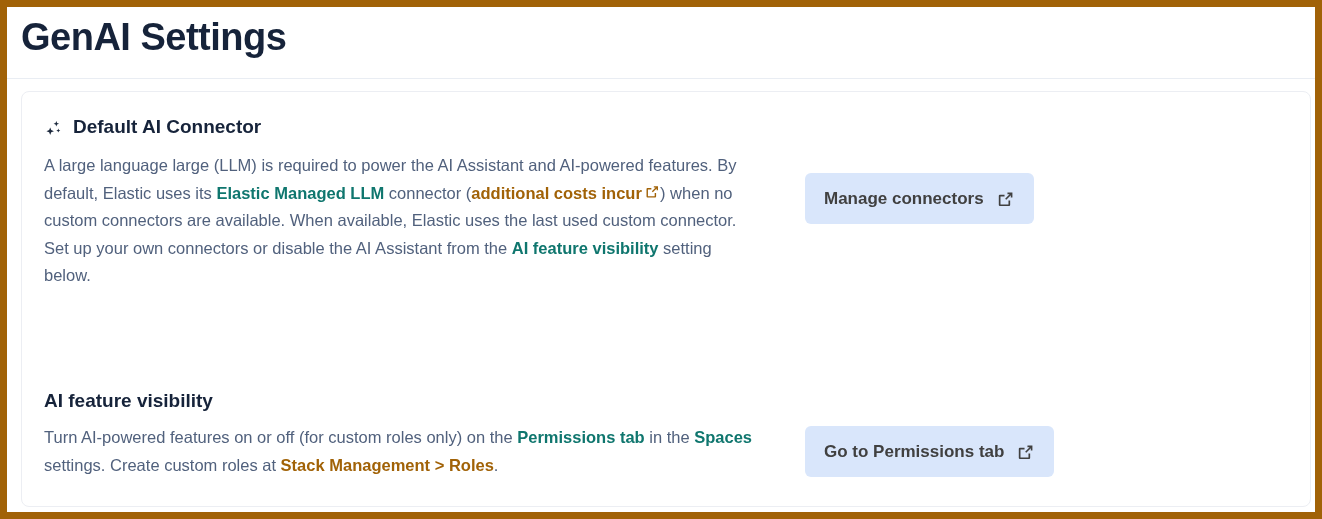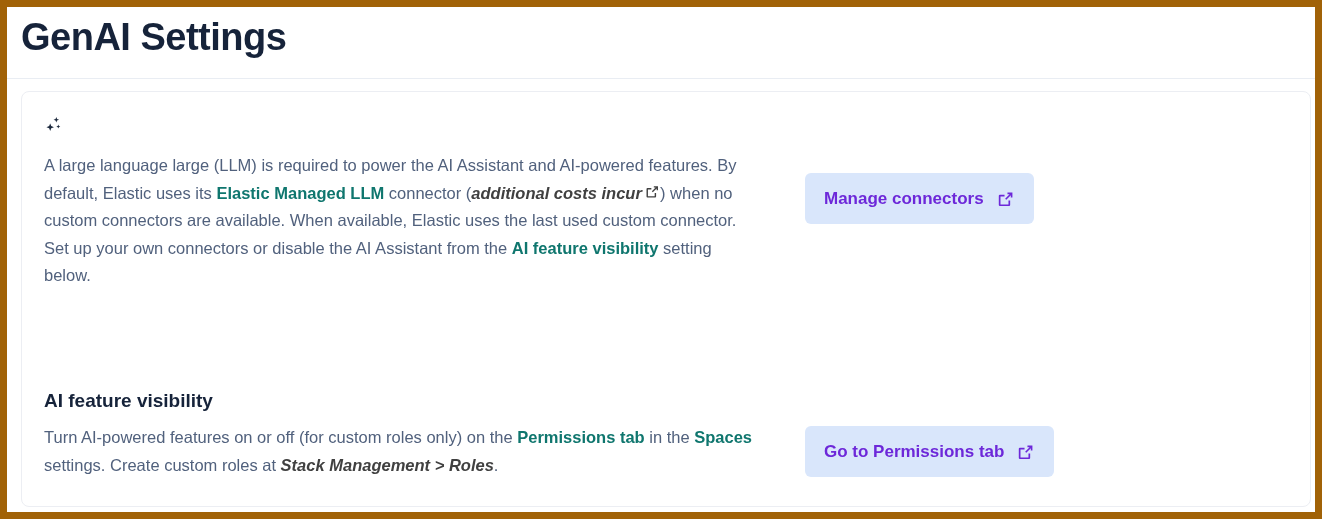--- a/index.html
+++ b/index.html
@@ -102,26 +102,25 @@
   .body-copy-visibility {
     top: 36px;
     width: 718px;
   }
   .body-copy b {
     color: #0f766e;
     font-weight: bold;
   }
 
   .inline-link {
-    color: #404040;
+    color: #a16207;
     font-weight: bold;
     text-decoration: none;
     cursor: pointer;
     white-space: nowrap;
-    font-style: italic;
   }
   .inline-link .ext-icon { margin-left: 3px; }
 
   .ext-icon {
     display: inline-block;
     width: 0.92em;
     height: 0.92em;
     vertical-align: -0.06em;
   }
 
@@ -130,21 +129,21 @@
     position: absolute;
     display: flex;
     align-items: center;
     gap: 13px;
     box-sizing: border-box;
     height: 51px;
     padding: 0 19px;
     background: #d9e6fb;
     border: none;
     border-radius: 6px;
-    color: #6d28d9;
+    color: #404040;
     font-family: "Liberation Sans", sans-serif;
     font-size: 17px;
     font-weight: bold;
     cursor: pointer;
     white-space: nowrap;
   }
   .btn-manage-connectors {
     left: 783px;
     top: 59px;
   }
@@ -172,20 +171,21 @@
     <div class="section section-connector">
 
       <div class="section-heading">
         <span class="sparkle-icon">
           <svg viewBox="0 0 19 19" width="19" height="19" aria-hidden="true">
             <path d="M6.2 8.4 L7.25 11.1 L9.95 12.15 L7.25 13.2 L6.2 15.9 L5.15 13.2 L2.45 12.15 L5.15 11.1 Z" fill="#1d2a3e"></path>
             <path d="M12.3 2.0 L13.05 4.0 L15.05 4.75 L13.05 5.5 L12.3 7.5 L11.55 5.5 L9.55 4.75 L11.55 4.0 Z" fill="#1d2a3e"></path>
             <path d="M14.3 9.6 L14.85 11.05 L16.3 11.6 L14.85 12.15 L14.3 13.6 L13.75 12.15 L12.3 11.6 L13.75 11.05 Z" fill="#1d2a3e"></path>
           </svg>
         </span>
+        <span class="section-heading-text">Default AI Connector</span>
       </div>
 
       <div class="body-copy">
         <span>A large language large (LLM) is required to power the AI Assistant and AI-powered features. By default, Elastic uses its </span><b>Elastic Managed LLM</b><span> connector (</span><a class="inline-link" href="#"><span>additional costs incur</span><span class="ext-icon"><svg viewBox="0 0 16 16" width="100%" height="100%" aria-hidden="true">
                 <path d="M2.6 4.2 h4.1 v1.5 h-3.6 v7.1 h7.1 v-3.4 h1.5 v3.9 a1 1 0 0 1 -1 1 h-8.1 a1 1 0 0 1 -1 -1 v-8.1 a1 1 0 0 1 1 -1 z" fill="currentColor"></path>
                 <path d="M9.3 2.3 h4.4 v4.4 h-1.45 v-1.95 l-4.0 4.0 l-1.03 -1.03 l4.0 -4.0 h-1.92 z" fill="currentColor"></path>
               </svg></span></a><span>) when no custom connectors are available. When available, Elastic uses the last used custom connector. Set up your own connectors or disable the AI Assistant from the </span><b>AI feature visibility</b><span> setting below.</span>
       </div>
 
       <button class="action-button btn-manage-connectors">

